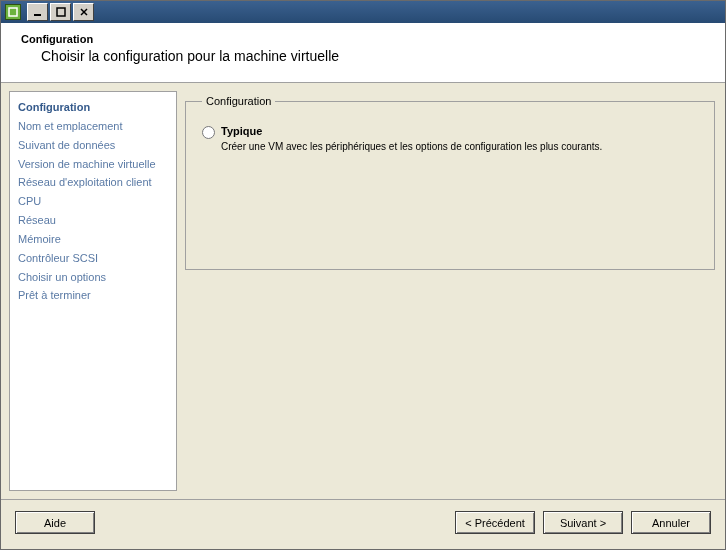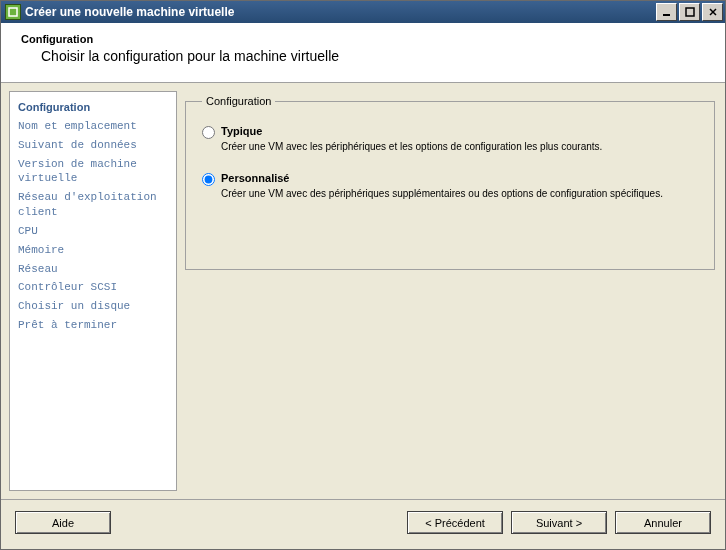--- a/index.html
+++ b/index.html
@@ -84,21 +84,20 @@
     cursor: default;
     line-height: 1.35;
   }
   .sidebar .step.active {
     color: #355a8b;
     font-weight: bold;
   }
   .sidebar .step.link {
     color: #5a7aa5;
     cursor: pointer;
-    font-family: Liberation Mono, monospace;
   }
   .content {
     flex: 1;
     padding: 4px 6px 4px 4px;
   }
   fieldset.groupbox {
     border: 1px solid #a0a0a0;
     margin: 4px 0 0 0;
     padding: 12px 16px 18px 16px;
     background: #ece9d8;
@@ -131,42 +130,41 @@
   .footer {
     height: 46px;
     display: flex;
     align-items: center;
     padding: 0 14px;
     border-top: 1px solid #a0a0a0;
     background: #ece9d8;
   }
   .footer .spacer { flex: 1; }
   button.btn {
-    width: 96px;
+    width: 80px;
     height: 23px;
     font-family: Tahoma, Arial, sans-serif;
     font-size: 11px;
     background: #ece9d8;
     border: 1px solid #404040;
     box-shadow: inset 1px 1px 0 #fff, inset -1px -1px 0 #808080;
     cursor: pointer;
     margin-left: 8px;
   }
   button.btn.help { margin-left: 0; }
 </style>
 </head>
 <body>
 
 <div class="titlebar">
   <div class="icon">
     <svg width="10" height="10" viewBox="0 0 10 10">
         <rect x="1" y="1" width="8" height="8" fill="none" stroke="#fff" stroke-width="1.5"></rect>
       </svg>
   </div>
-  <div class="title-text">Créer une nouvelle machine virtuelle</div>
   <div class="win-btn">
     <svg width="10" height="10">
         <rect x="1" y="7" width="7" height="2" fill="#000"></rect>
       </svg>
   </div>
   <div class="win-btn">
     <svg width="10" height="10">
         <rect x="1" y="1" width="8" height="8" fill="none" stroke="#000" stroke-width="1.5"></rect>
       </svg>
   </div>
@@ -184,46 +182,39 @@
 </div>
 
 <div class="main">
   <div class="sidebar">
     <div class="step active">Configuration</div>
     <div class="step link">Nom et emplacement</div>
     <div class="step link">Suivant de données</div>
     <div class="step link">Version de machine virtuelle</div>
     <div class="step link">Réseau d'exploitation client</div>
     <div class="step link">CPU</div>
+    <div class="step link">Réseau</div>
     <div class="step link">Mémoire</div>
-    <div class="step link">Réseau</div>
     <div class="step link">Contrôleur SCSI</div>
-    <div class="step link">Choisir un disque</div>
+    <div class="step link">Choisir un options</div>
     <div class="step link">Prêt à terminer</div>
   </div>
 
   <div class="content">
     <fieldset class="groupbox">
       <legend>Configuration</legend>
 
       <label class="option-row">
         <input type="radio" name="cfg" style="">
         <div class="option-body">
           <div class="opt-title">Typique</div>
           <div class="opt-desc">Créer une VM avec les périphériques et les options de configuration les plus courants.</div>
         </div>
       </label>
 
-      <label class="option-row">
-        <input type="radio" name="cfg" checked="" style="">
-        <div class="option-body">
-          <div class="opt-title">Personnalisé</div>
-          <div class="opt-desc">Créer une VM avec des périphériques supplémentaires ou des options de configuration spécifiques.</div>
-        </div>
-      </label>
     </fieldset>
   </div>
 </div>
 
 <div class="footer">
   <button class="btn help">Aide</button>
   <div class="spacer"></div>
   <button class="btn">&lt; Précédent</button>
   <button class="btn">Suivant &gt;</button>
   <button class="btn">Annuler</button>

